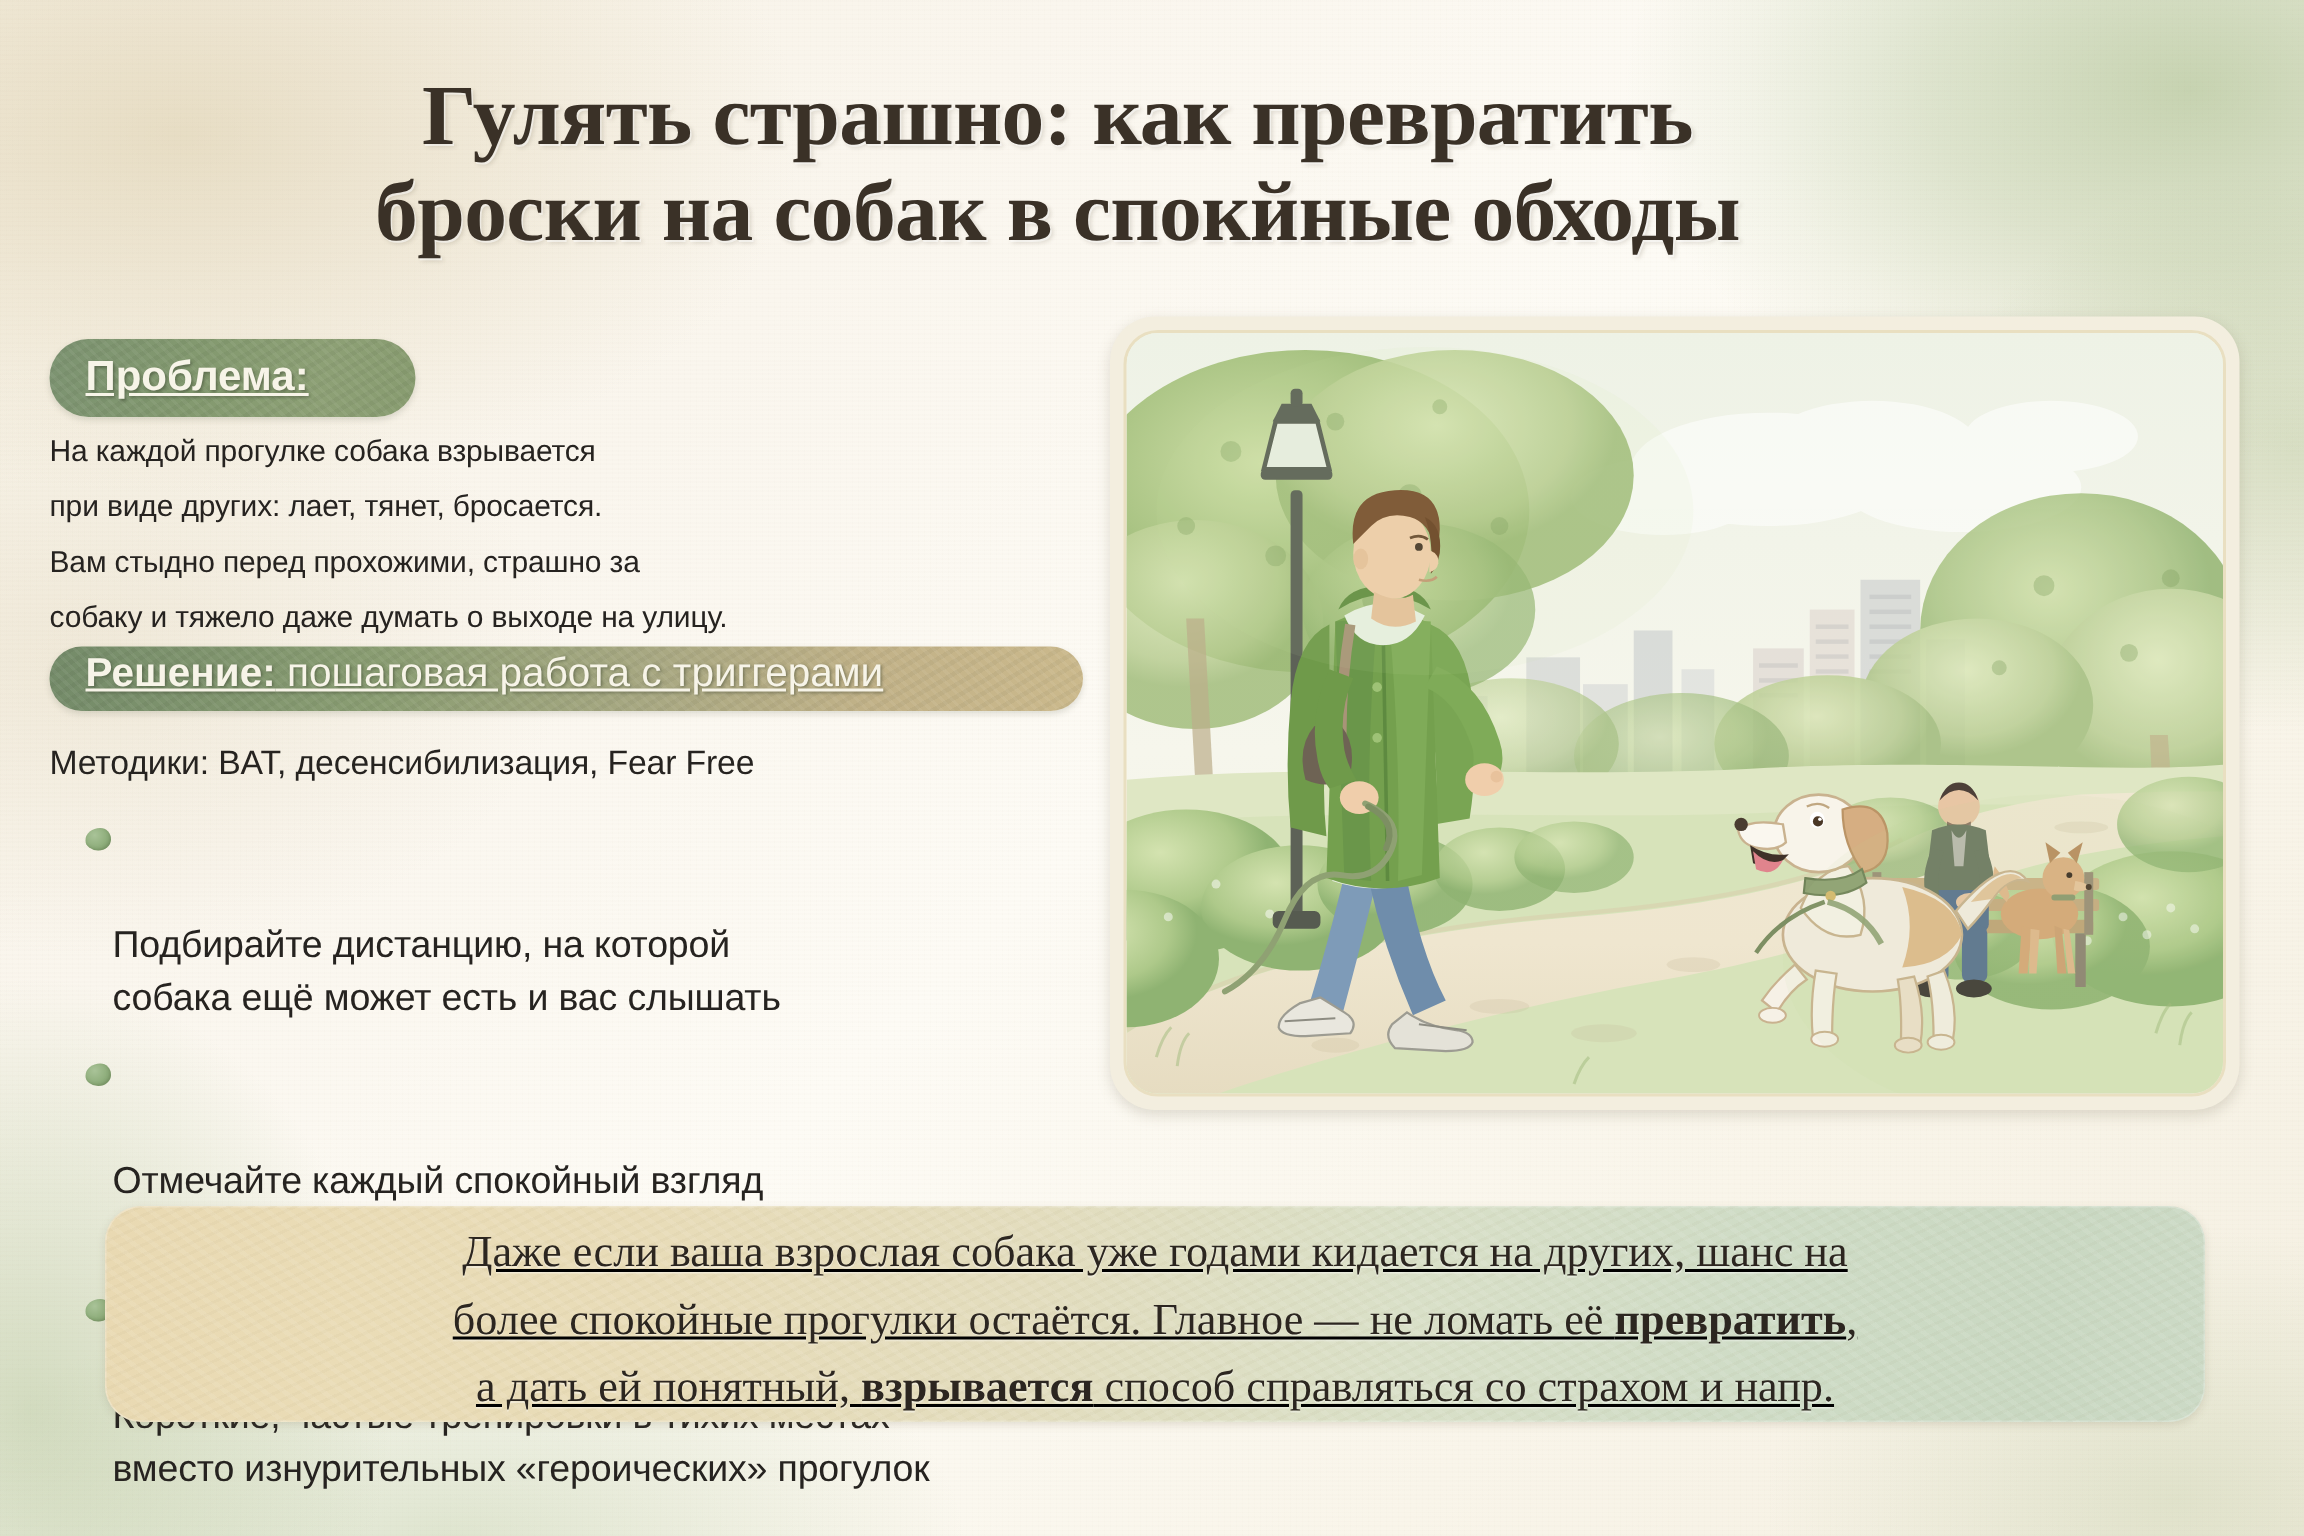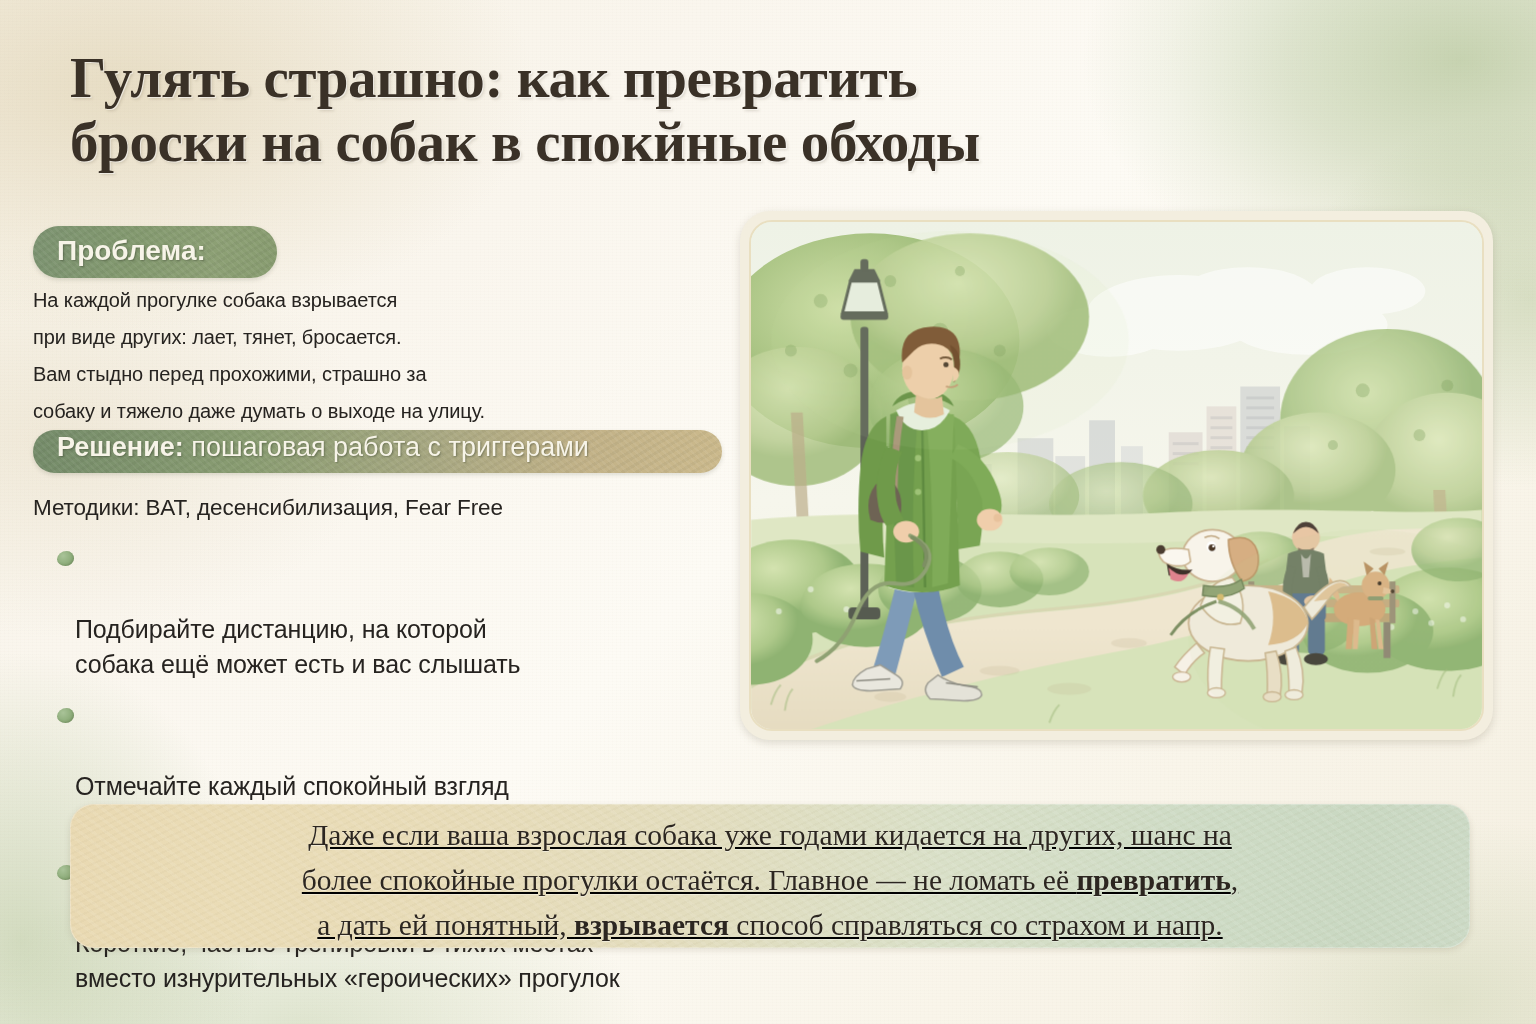--- a/index.html
+++ b/index.html
@@ -45,21 +45,21 @@
       repeating-linear-gradient(0deg,  rgba(160,150,120,0.035) 0px, rgba(160,150,120,0.035) 1px, transparent 1px, transparent 3px),
       repeating-linear-gradient(90deg, rgba(160,150,120,0.028) 0px, rgba(160,150,120,0.028) 1px, transparent 1px, transparent 4px);
   }
 
   
   #title {
     position: absolute;
     left: 70px;
     top: 46px;
     width: 1270px;
-    text-align: left;
+    text-align: center;
     font-family: "Liberation Serif", "DejaVu Serif", serif;
     font-weight: 700;
     font-size: 57px;
     line-height: 64px;
     letter-spacing: -0.4px;
     color: #3a3127;
     text-shadow: 1px 1px 0 rgba(255,255,255,.55), 2px 2px 3px rgba(90,78,58,.18);
     white-space: pre-line;
   }
 
@@ -76,20 +76,21 @@
     border-radius: 26px;
     padding: 8px 22px 10px 24px;
     color: #f7f4e8;
     font-size: 28px;
     line-height: 34px;
     font-weight: 700;
     text-shadow: 1px 1px 2px rgba(50,60,40,.45);
     box-shadow: 0 2px 4px rgba(90,95,70,.18);
     position: relative;
     overflow: hidden;
+    text-decoration: underline;
   }
   .badge::after {
     content: "";
     position: absolute;
     inset: 0;
     pointer-events: none;
     background-image:
       repeating-linear-gradient(45deg, rgba(255,255,255,0.05) 0 2px, transparent 2px 5px),
       repeating-linear-gradient(-30deg, rgba(0,0,0,0.035) 0 3px, transparent 3px 7px);
   }

